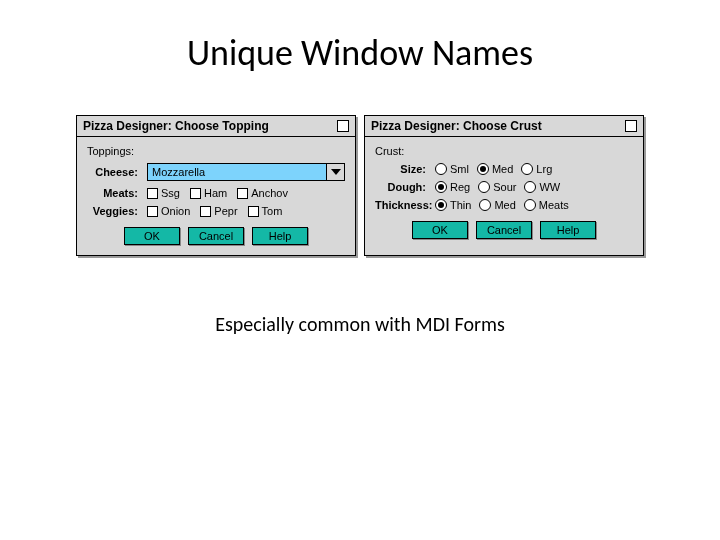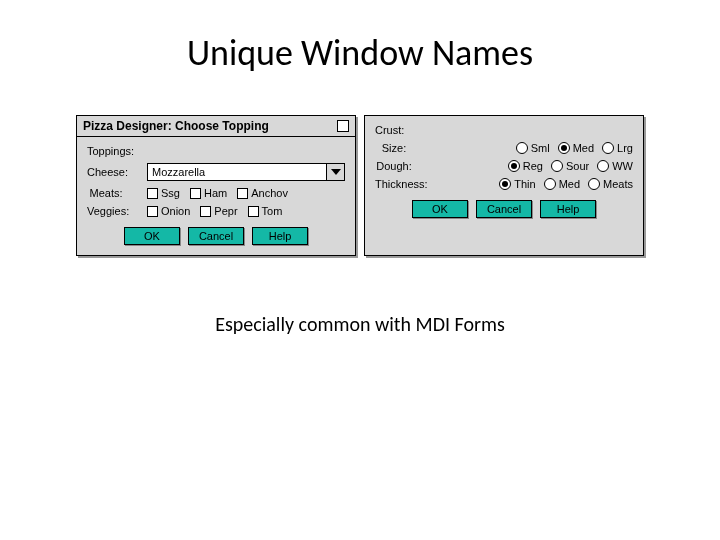--- a/index.html
+++ b/index.html
@@ -56,30 +56,31 @@
     font-size: 11px;
     margin-bottom: 6px;
   }
   .row {
     display: flex;
     align-items: center;
     margin-bottom: 6px;
   }
   .row-label {
     width: 60px;
-    text-align: center;
-    padding-right: 22px;
-    font-size: 11px;
+    text-align: right;
+    padding-right: 9px;
+    font-size: 11px;
+    font-weight: bold;
   }
   .combo {
     flex: 1;
     display: flex;
     align-items: center;
     border: 1px solid #000;
-    background: #ffffff;
+    background: #7dd3fc;
     height: 18px;
   }
   .combo-text {
     flex: 1;
     padding: 0 4px;
     font-size: 11px;
   }
   .combo-btn {
     width: 18px;
     height: 100%;
@@ -104,21 +105,20 @@
   .chk {
     width: 11px;
     height: 11px;
     border: 1px solid #000;
     background: #fff;
   }
   .radio-group {
     display: flex;
     gap: 8px;
     flex: 1;
-    justify-content: flex-end;
   }
   .radio-wrap {
     display: flex;
     align-items: center;
     gap: 3px;
     font-size: 11px;
   }
   .radio {
     width: 12px;
     height: 12px;
@@ -221,20 +221,24 @@
 
       <div class="button-row">
         <div class="btn">OK</div>
         <div class="btn">Cancel</div>
         <div class="btn">Help</div>
       </div>
     </div>
   </div>
 
   <div class="dlg">
+    <div class="dlg-titlebar">
+      <span>Pizza Designer: Choose Crust</span>
+      <span class="sysbox"></span>
+    </div>
     <div class="dlg-body">
       <div class="group-label">Crust:</div>
 
       <div class="row">
         <div class="row-label">Size:</div>
         <div class="radio-group">
           <span class="radio-wrap">
               <span class="radio"></span>
               <span>Sml</span>
             </span>

